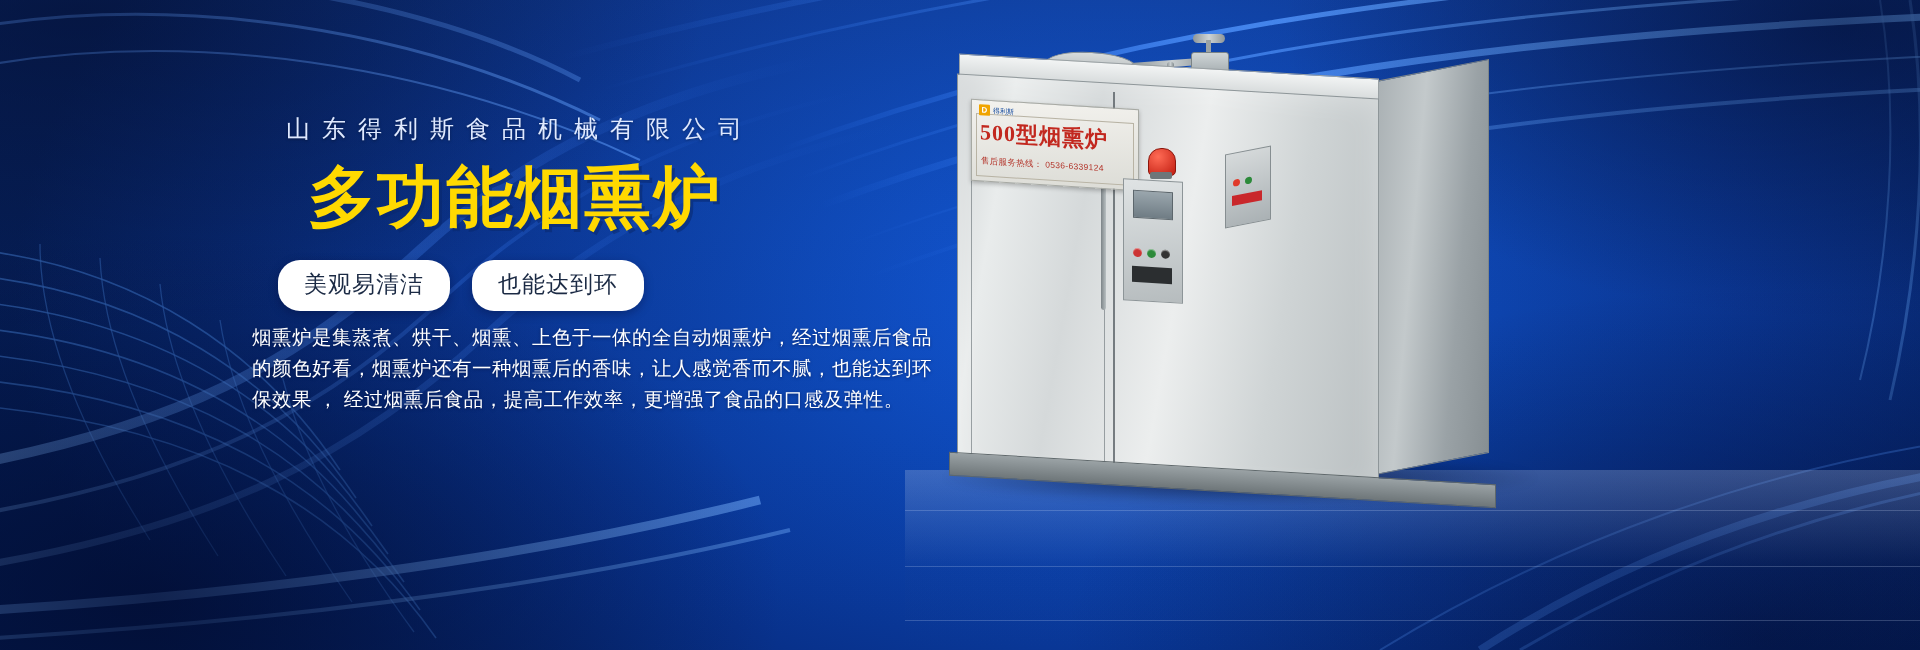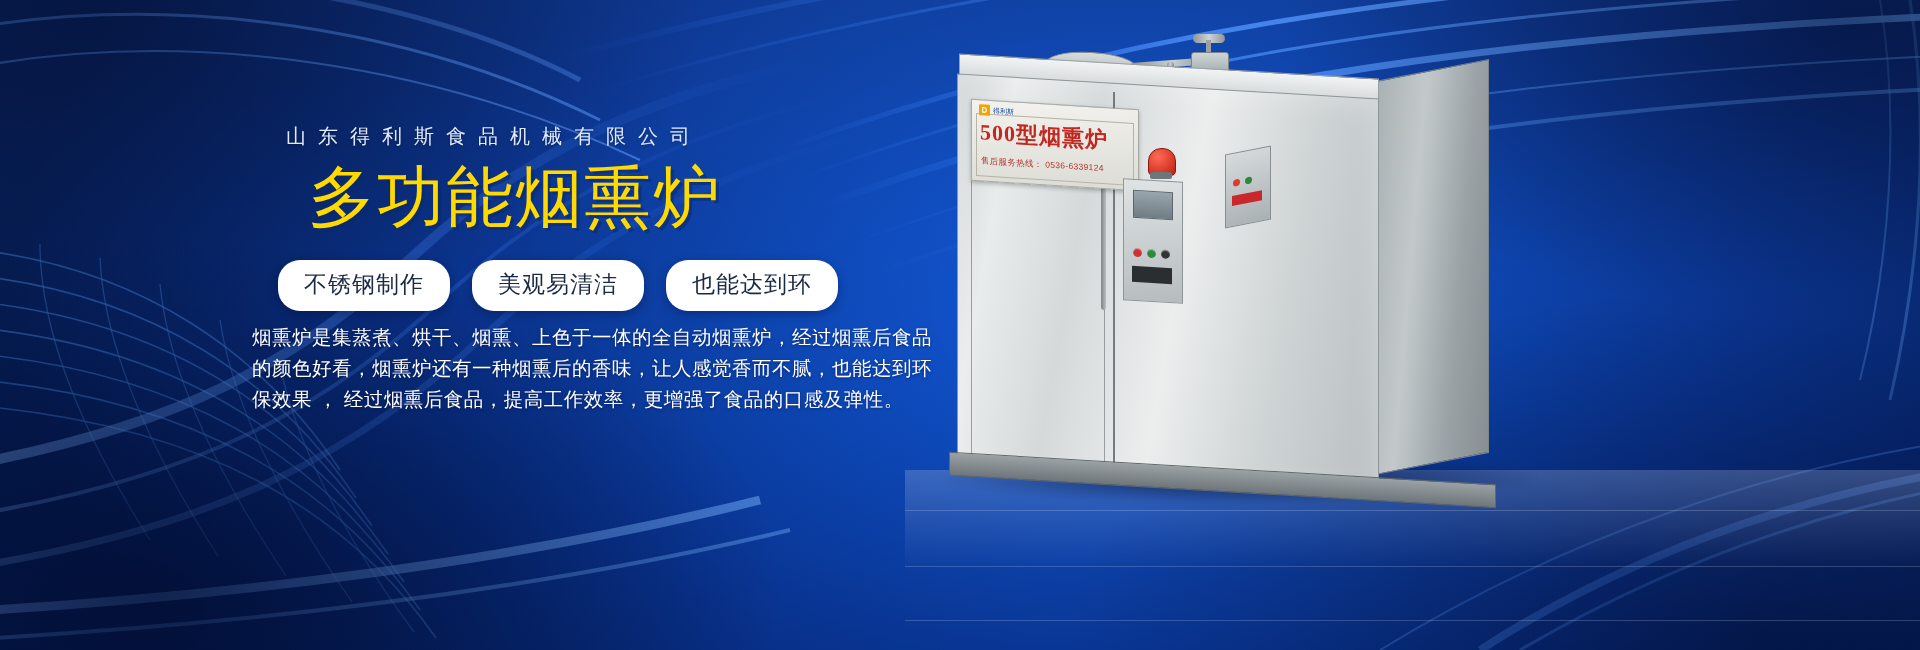--- a/index.html
+++ b/index.html
@@ -18,28 +18,28 @@
       radial-gradient(ellipse 900px 460px at 4% 2%, rgba(2,12,48,.55), rgba(2,12,48,0) 70%),
       radial-gradient(ellipse 1000px 500px at 92% 98%, rgba(2,12,48,.6), rgba(2,12,48,0) 70%);
     pointer-events:none;}
   .deco{position:absolute;inset:0;pointer-events:none;}
   .deco svg{display:block;}
 
   
   .copy{position:absolute;left:0;top:0;width:880px;height:650px;}
 
   .company{
-    position:absolute;left:286px;top:123px;
-    font-size:20px;letter-spacing:12px;color:#dfe9ff;white-space:nowrap;
+    position:absolute;left:286px;top:113px;
+    font-size:24px;letter-spacing:12px;color:#dfe9ff;white-space:nowrap;
     text-shadow:0 1px 3px rgba(0,0,0,.35);font-weight:400;
   }
 
   .title{
     position:absolute;left:308px;top:163px;
-    font-size:67px;font-weight:normal;color:#ffd900;letter-spacing:2px;
+    font-size:67px;font-weight:bold;color:#ffd900;letter-spacing:2px;
     white-space:nowrap;line-height:1;
     text-shadow:3px 3px 0 rgba(10,40,110,.55);
   }
 
   .pills{position:absolute;left:278px;top:260px;display:flex;gap:22px;}
   .pill{
     background:#ffffff;color:#1b2a44;border-radius:22px;
     padding:9px 26px 11px;font-size:23px;letter-spacing:1px;white-space:nowrap;
     box-shadow:0 3px 10px rgba(0,10,50,.35);
   }
@@ -273,21 +273,20 @@
 
   <div class="vignette"></div>
 
   <div class="copy">
 
     <div class="company">山东得利斯食品机械有限公司</div>
 
     <div class="title">多功能烟熏炉</div>
 
     <div class="pills">
-      <div class="pill">不锈钢制作</div>
       <div class="pill">美观易清洁</div>
       <div class="pill">也能达到环</div>
     </div>
 
     <div class="desc">
       <div>烟熏炉是集蒸煮、烘干、烟熏、上色于一体的全自动烟熏炉，经过烟熏后食品</div>
       <div>的颜色好看，烟熏炉还有一种烟熏后的香味，让人感觉香而不腻，也能达到环</div>
       <div>保效果 ， 经过烟熏后食品，提高工作效率，更增强了食品的口感及弹性。</div>
     </div>
   </div>

